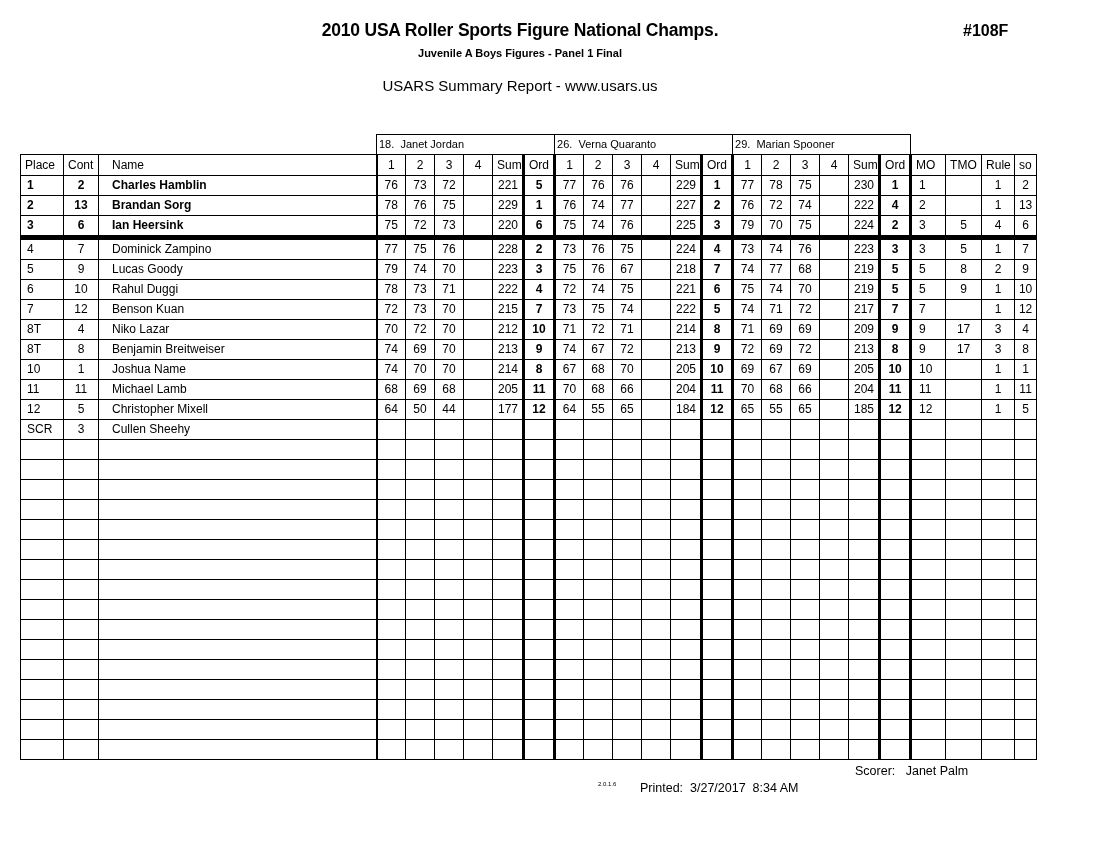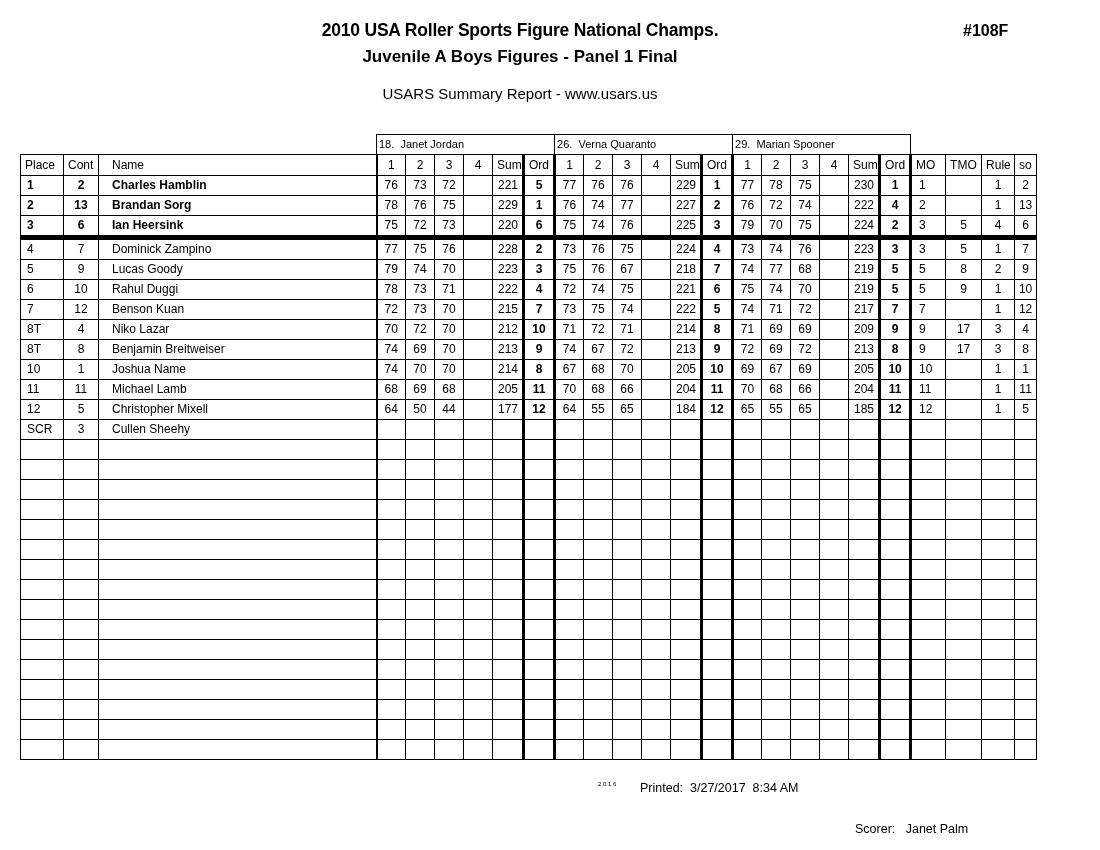--- a/index.html
+++ b/index.html
@@ -5,21 +5,21 @@
   html,body{margin:0;padding:0;background:#fff;}
   .page{
     position:relative;width:1100px;height:850px;background:#ffffff;
     font-family:"Liberation Sans","DejaVu Sans",sans-serif;color:#000;overflow:hidden;
   }
   
   .req-block{position:absolute;left:25px;top:22px;font-size:12.5px;line-height:15px;white-space:pre;}
   .titles{position:absolute;left:0;top:20px;width:1040px;text-align:center;}
   .title-main{font-size:17.5px;font-weight:bold;letter-spacing:-0.2px;}
   .title-venue{font-size:14px;margin-top:2px;white-space:pre;}
-  .title-event{font-size:17px;font-weight:bold;margin-top:6px;}
+  .title-event{font-size:11px;font-weight:bold;margin-top:6px;}
   .title-report{font-size:15px;margin-top:18px;}
   .event-number{position:absolute;left:963px;top:22px;font-size:16px;font-weight:bold;}
   
   .results{position:absolute;left:20px;top:134px;border-collapse:collapse;table-layout:fixed;width:1016px;}
   .results td{
     border:1px solid #000;height:19px;font-size:12px;padding:0 2px;
     overflow:hidden;white-space:nowrap;line-height:19px;
   }
   td.nb{border:none;background:#fff;}
   td.judgebox{font-size:11px;white-space:pre;height:18px;}
@@ -34,21 +34,21 @@
   td.mo{padding-left:7px;text-align:left;}
   td.tmo{text-align:center;}
   td.rule{text-align:center;}
   td.so{text-align:center;}
   td.lh{text-align:left;padding-left:4px;}
   tr.boldrow td.place,tr.boldrow td.cont,tr.boldrow td.name{font-weight:bold;}
   tr.thickbottom td{border-bottom:5px solid #000;}
   
   .footer-version{position:absolute;left:598px;top:781px;font-size:6px;white-space:pre;}
   .footer-printed{position:absolute;left:640px;top:781px;font-size:12.5px;white-space:pre;}
-  .footer-scorer{position:absolute;left:855px;top:822px;font-size:12.5px;white-space:pre;}
+  .footer-scorer{position:absolute;left:855px;top:764px;font-size:12.5px;white-space:pre;}
 </style>
 </head>
 <body>
 
 <div class="page">
 
 
   <div class="titles">
     <div class="title-main">2010 USA Roller Sports Figure National Champs.</div>
     <div class="title-event">Juvenile A Boys Figures - Panel 1 Final</div>

